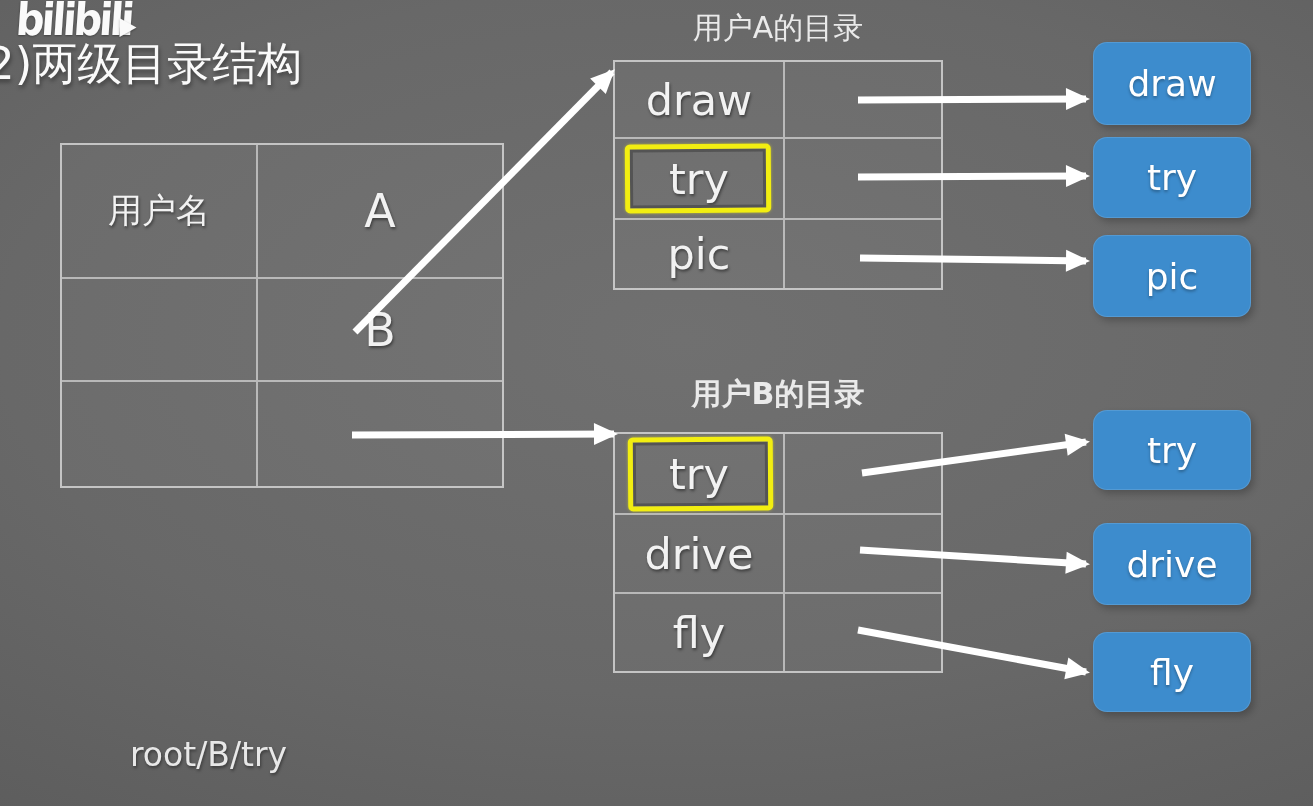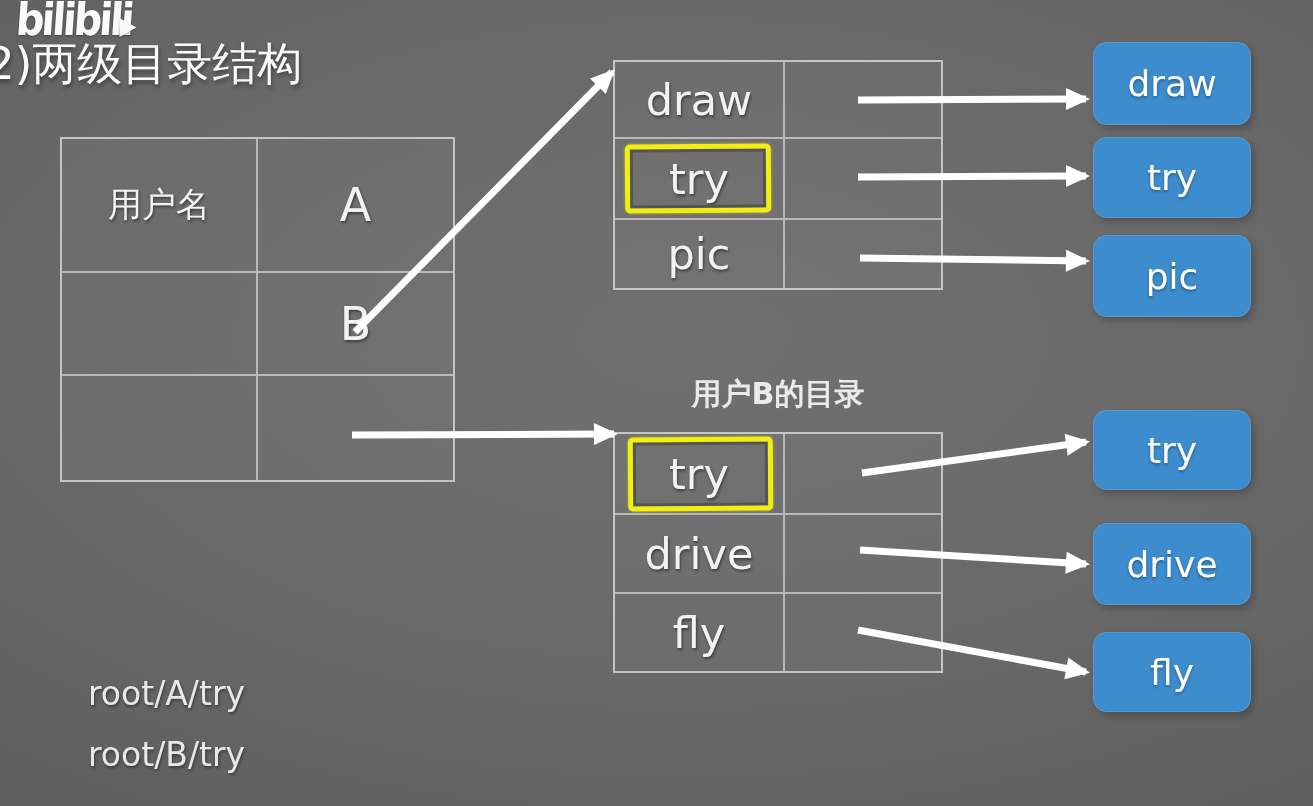--- a/index.html
+++ b/index.html
@@ -41,21 +41,21 @@
   }
   .gtable .cell{
     display:flex;align-items:center;justify-content:center;
     box-sizing:border-box;
     text-shadow:1px 2px 3px rgba(0,0,0,0.45);
   }
   .gtable .cell:nth-child(odd){border-right:2px solid rgba(225,225,225,0.65);}
   .gtable .cell:nth-child(-n+4){border-bottom:2px solid rgba(225,225,225,0.65);}
 
   
-  .root-table{left:60px;top:137px;width:395px;height:345px;
+  .root-table{left:60px;top:143px;width:444px;height:345px;
     grid-template-columns:196px 1fr;grid-template-rows:134px 103px 1fr;}
   .root-table .hdr{font-size:34px;line-height:1.28;text-align:center;padding:0 18px;}
   .root-table .user-cell{font-size:46px;font-weight:400;}
   .root-label{
     position:absolute;left:60px;top:500px;width:395px;text-align:center;
     font-size:34px;color:#efefef;
   }
 
   
   .dir-table{width:330px;grid-template-columns:170px 1fr;}
@@ -95,21 +95,21 @@
   .fb-try-a{top:137px;height:81px;}
   .fb-pic{top:235px;height:82px;}
   .fb-try-b{top:410px;height:80px;}
   .fb-drive{top:523px;height:82px;}
   .fb-fly{top:632px;height:80px;}
 
   
   .path-text{position:absolute;left:88px;font-size:33px;color:#e8e8e8;
     text-shadow:1px 2px 3px rgba(0,0,0,0.4);}
   .path-1{top:674px;}
-  .path-2{top:735px;}
+  .path-2{top:735px;margin-left:42px;}
 
   
   .arrow-layer{position:absolute;left:0;top:0;z-index:2;pointer-events:none;}
 </style>
 </head>
 <body>
 
 <div class="canvas">
 
   <svg id="arrow-svg" class="arrow-layer" width="1313" height="806">
@@ -135,20 +135,21 @@
   <div class="slide-title">2)两级目录结构</div>
 
   <div class="gtable root-table">
     <div class="cell hdr">用户名</div>
     <div class="cell user-cell">A</div>
     <div class="cell"></div>
     <div class="cell user-cell">B</div>
     <div class="cell"></div>
   </div>
 
+  <div class="dir-title dir-a-title">用户A的目录</div>
   <div class="gtable dir-table dir-a">
     <div class="cell name-cell">draw</div>
     <div class="cell"></div>
     <div class="cell name-cell">try</div>
     <div class="cell"></div>
     <div class="cell name-cell">pic</div>
     <div class="cell"></div>
   </div>
   <div class="highlight-box hl-a"></div>
 
@@ -163,16 +164,15 @@
   </div>
   <div class="highlight-box hl-b"></div>
 
   <div class="file-box fb-draw">draw</div>
   <div class="file-box fb-try-a">try</div>
   <div class="file-box fb-pic">pic</div>
   <div class="file-box fb-try-b">try</div>
   <div class="file-box fb-drive">drive</div>
   <div class="file-box fb-fly">fly</div>
 
-  <div class="path-text path-1">root/A/try</div>
   <div class="path-text path-2">root/B/try</div>
 
 </div>
 
 </body></html>

